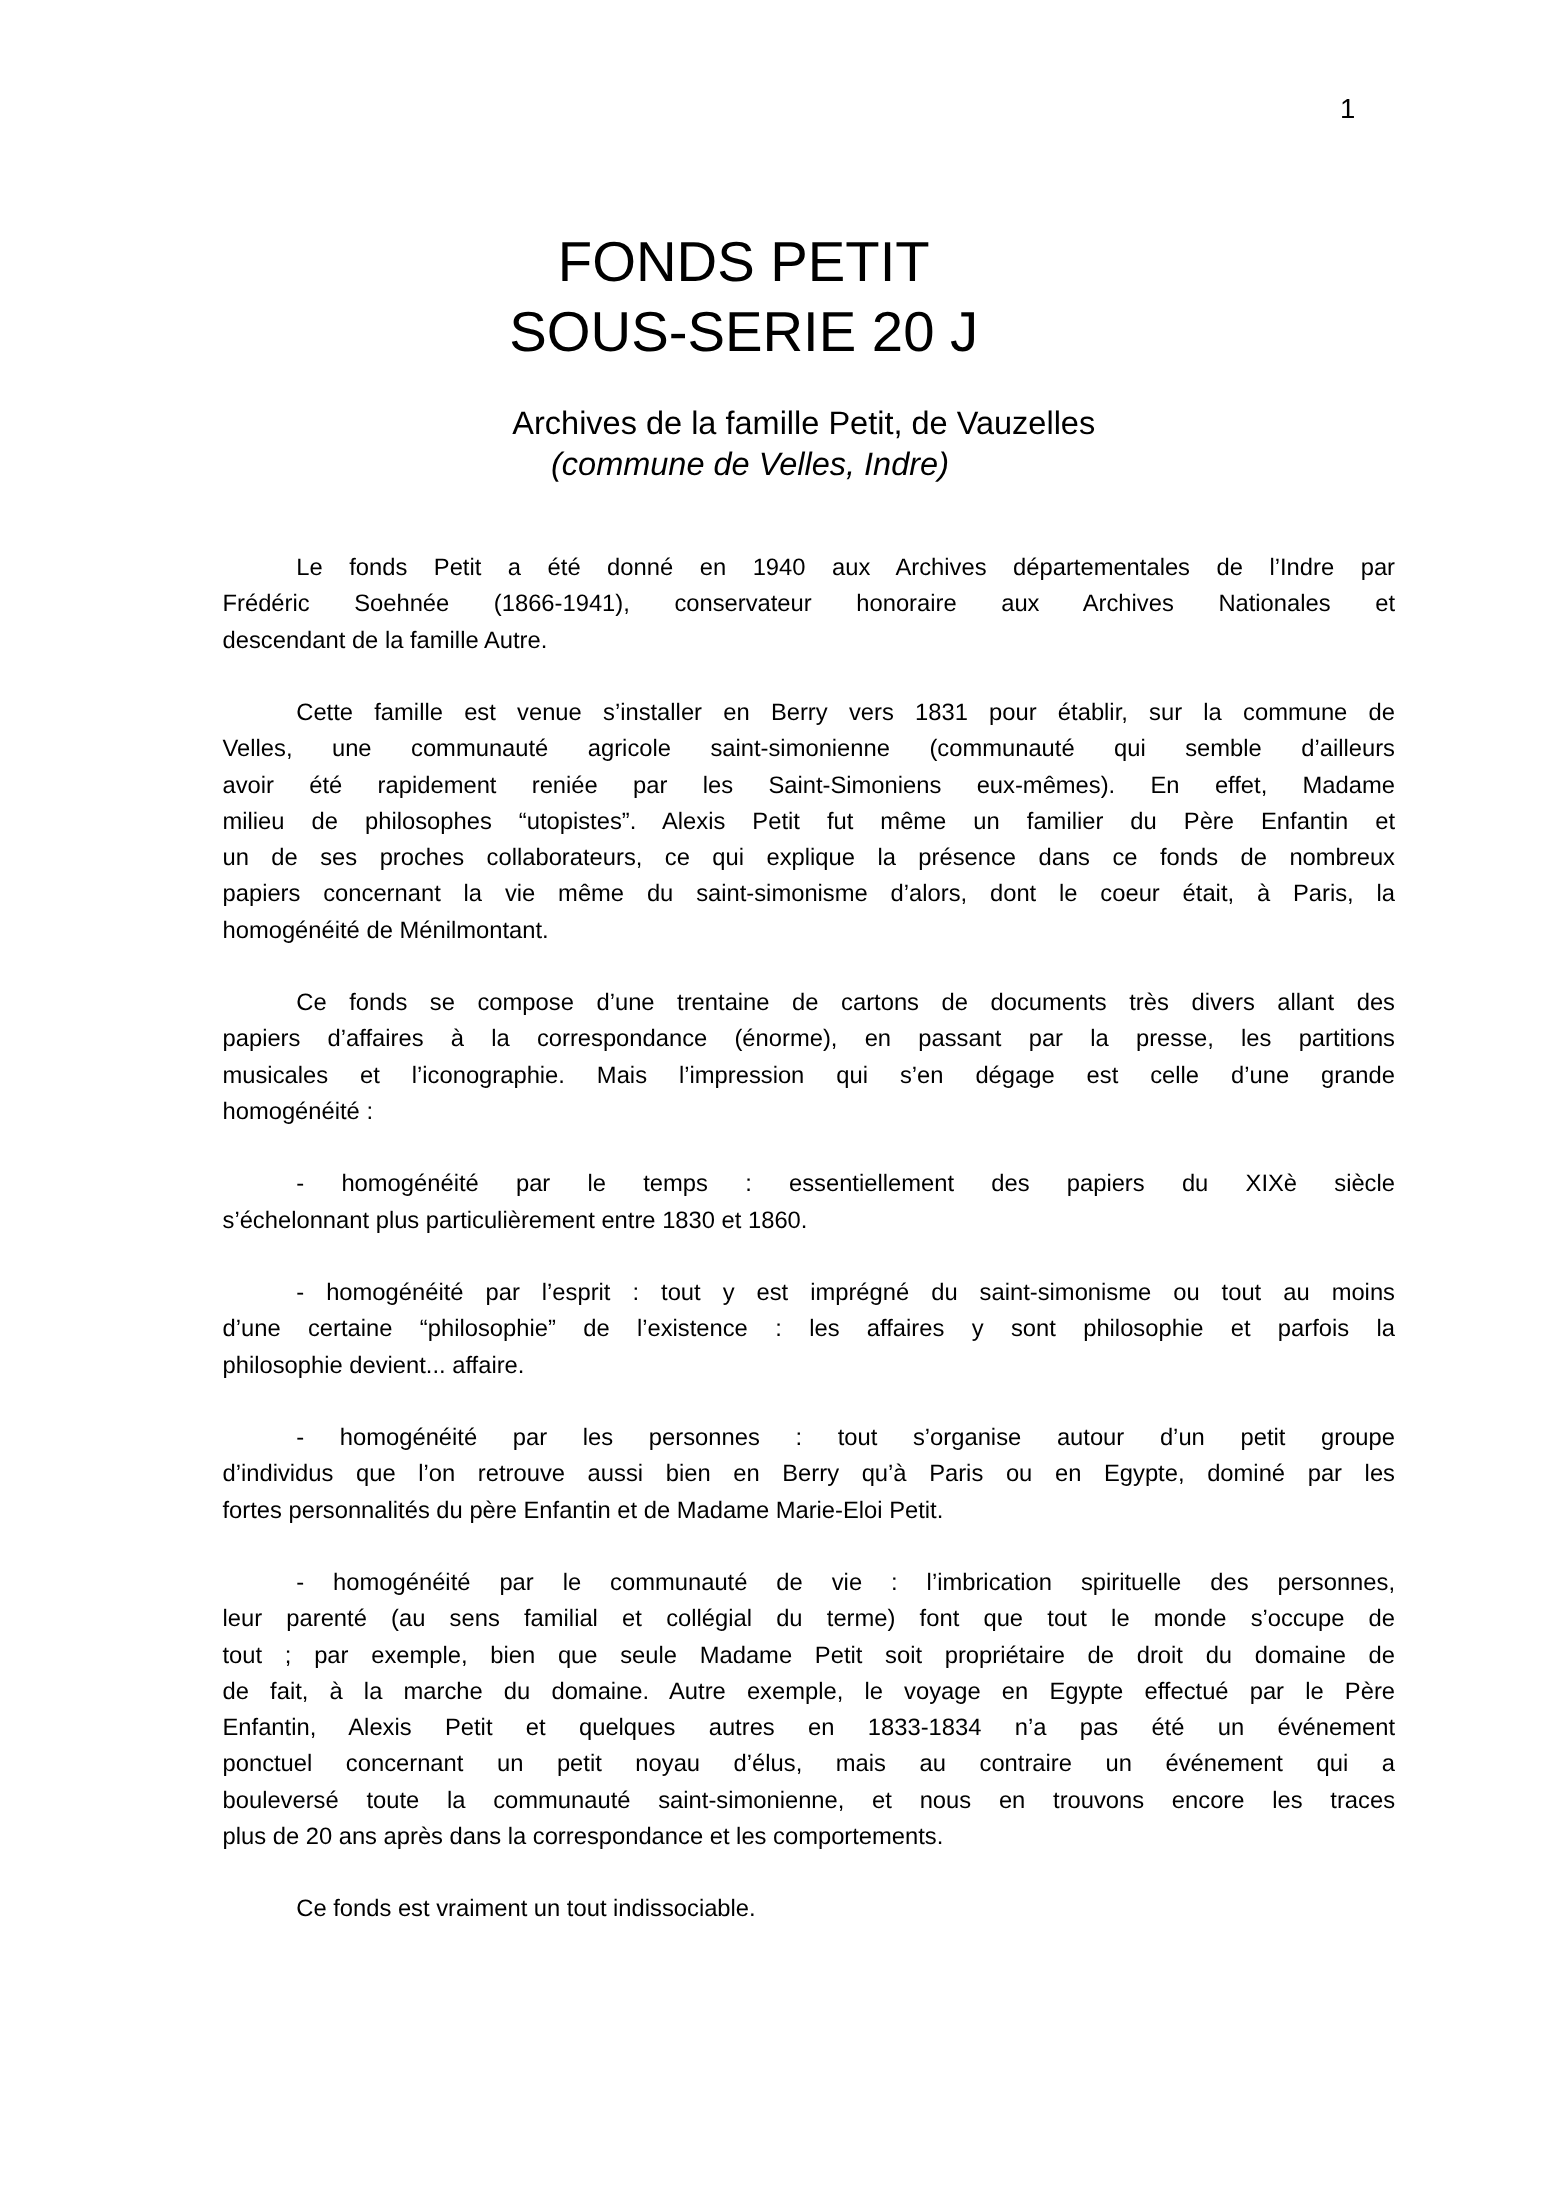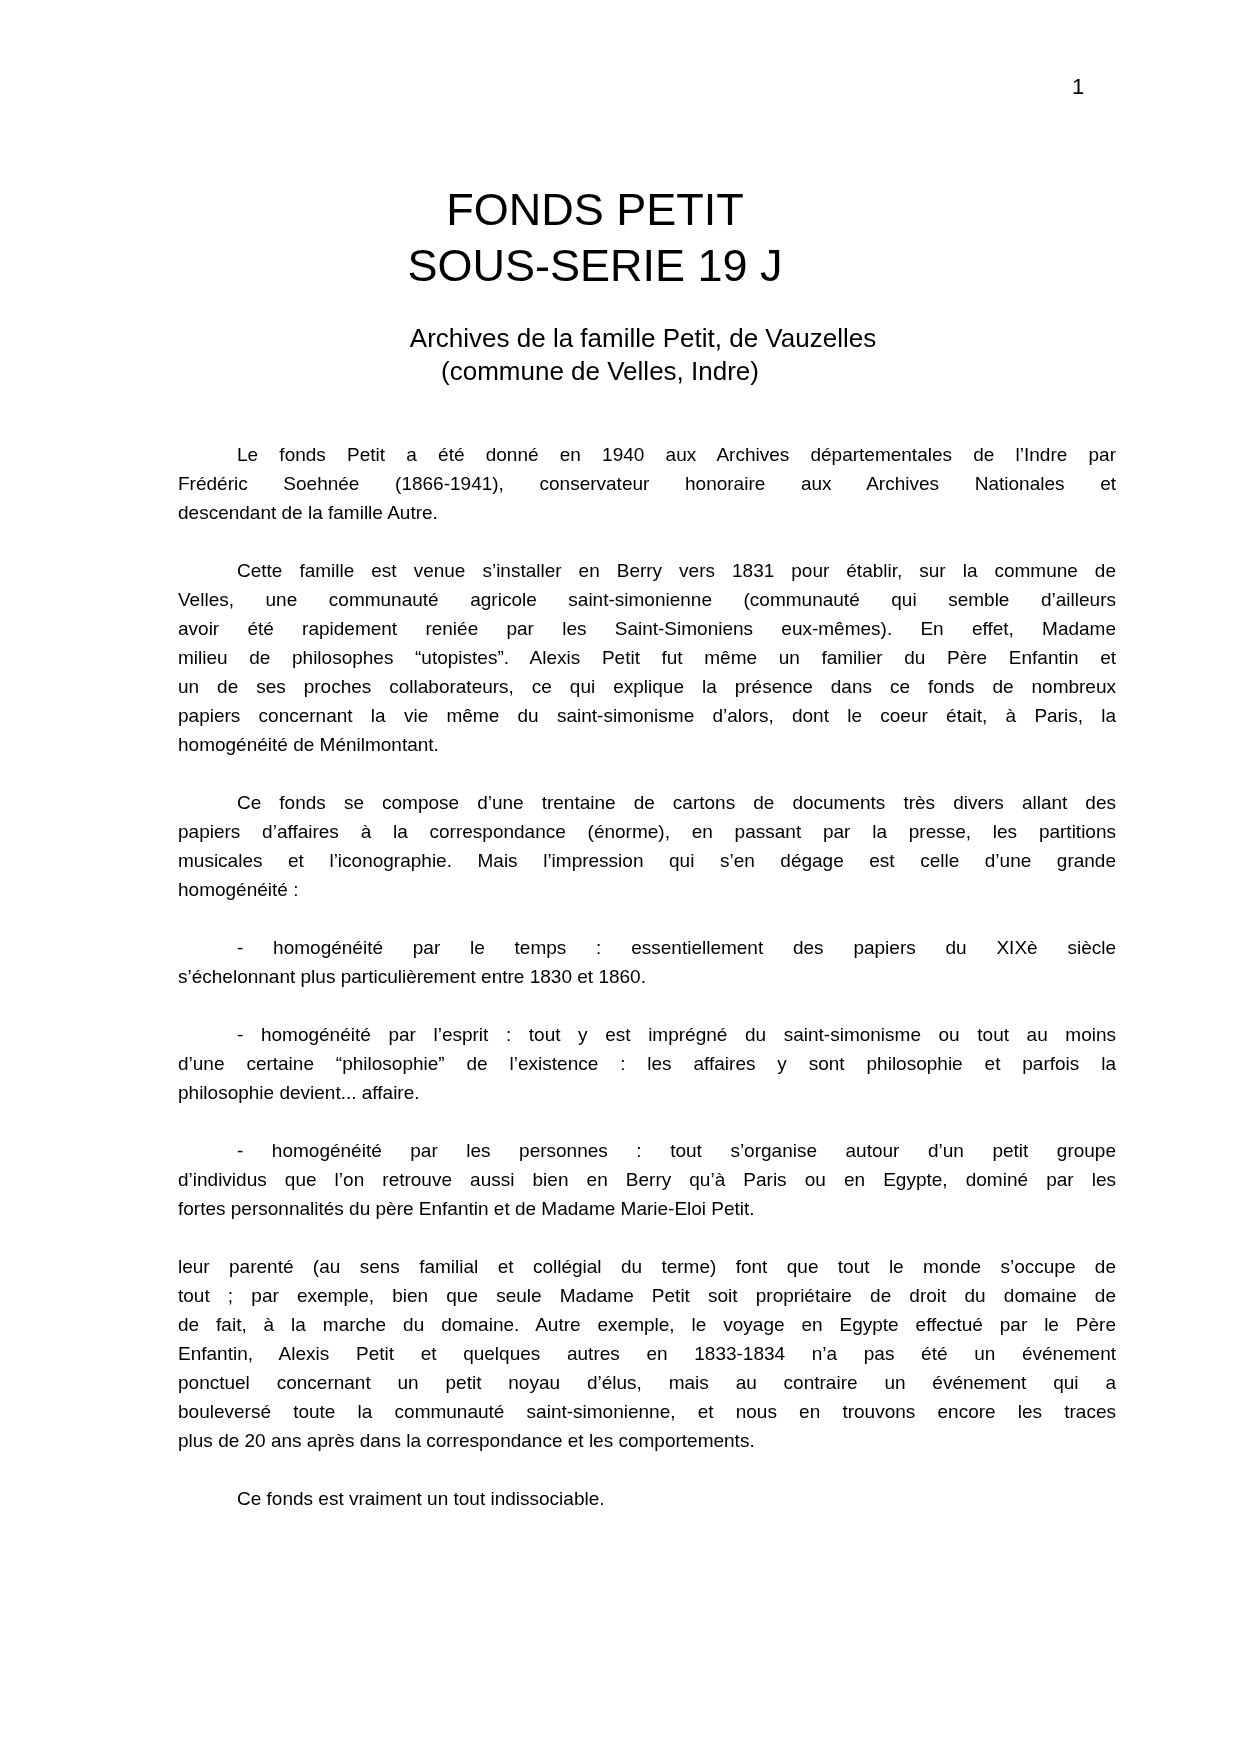--- a/index.html
+++ b/index.html
@@ -4,35 +4,35 @@
 <style>
   html, body { margin: 0; padding: 0; background: #ffffff; }
   body { width: 1239px; height: 1754px; position: relative; overflow: hidden;
          font-family: "Liberation Sans", sans-serif; color: #000; }
   .page-number { position: absolute; top: 74px; left: 1072px; font-size: 22px; }
   .title { position: absolute; left: 0; width: 1190px; text-align: center; font-size: 45px; line-height: 56px; }
   .title.l1 { top: 182px; }
   .title.l2 { top: 238px; }
   .subtitle { position: absolute; left: 0; width: 1200px; text-align: center; font-size: 26px; line-height: 33px; }
   .subtitle.l1 { top: 322px; margin-left: 43px; }
-  .subtitle.l2 { top: 355px; }
+  .subtitle.l2 { top: 355px; font-style: italic; }
   .body { position: absolute; left: 178px; width: 938px; font-size: 19px; line-height: 29px; }
   .line { display: block; white-space: nowrap; height: 29px; position: relative; }
   .line.just { text-align: justify; text-align-last: justify; white-space: normal; }
   .indent { padding-left: 59px; }
   .para { margin-bottom: 29px; }
 </style>
 </head>
 <body>
 
 <div>
   <div class="page-number">1</div>
 
   <div class="title l1">FONDS PETIT</div>
-  <div class="title l2">SOUS-SERIE 19 J</div>
+  <div class="title l2">SOUS-SERIE 20 J</div>
 
   <div class="subtitle l1">Archives de la famille Petit, de Vauzelles</div>
   <div class="subtitle l2">(commune de Velles, Indre)</div>
 
   <div class="body" id="body-text" style="top:440px;">
       <div class="para">
         <span class="line indent just">Le fonds Petit a été donné en 1940 aux Archives départementales de l’Indre par</span>
         <span class="line just">Frédéric Soehnée (1866-1941), conservateur honoraire aux Archives Nationales et</span>
         <span class="line">descendant de la famille Autre.</span>
       </div>
@@ -59,20 +59,21 @@
         <span class="line indent just">- homogénéité par l’esprit : tout y est imprégné du saint-simonisme ou tout au moins</span>
         <span class="line just">d’une certaine “philosophie” de l’existence : les affaires y sont philosophie et parfois la</span>
         <span class="line">philosophie devient... affaire.</span>
       </div>
       <div class="para">
         <span class="line indent just">- homogénéité par les personnes : tout s’organise autour d’un petit groupe</span>
         <span class="line just">d’individus que l’on retrouve aussi bien en Berry qu’à Paris ou en Egypte, dominé par les</span>
         <span class="line">fortes personnalités du père Enfantin et de Madame Marie-Eloi Petit.</span>
       </div>
       <div class="para">
+        <span class="line indent just">- homogénéité par le communauté de vie : l’imbrication spirituelle des personnes,</span>
         <span class="line just">leur parenté (au sens familial et collégial du terme) font que tout le monde s’occupe de</span>
         <span class="line just">tout ; par exemple, bien que seule Madame Petit soit propriétaire de droit du domaine de</span>
         <span class="line just">de fait, à la marche du domaine. Autre exemple, le voyage en Egypte effectué par le Père</span>
         <span class="line just">Enfantin, Alexis Petit et quelques autres en 1833-1834 n’a pas été un événement</span>
         <span class="line just">ponctuel concernant un petit noyau d’élus, mais au contraire un événement qui a</span>
         <span class="line just">bouleversé toute la communauté saint-simonienne, et nous en trouvons encore les traces</span>
         <span class="line">plus de 20 ans après dans la correspondance et les comportements.</span>
       </div>
       <div class="para">
         <span class="line indent">Ce fonds est vraiment un tout indissociable.</span>

